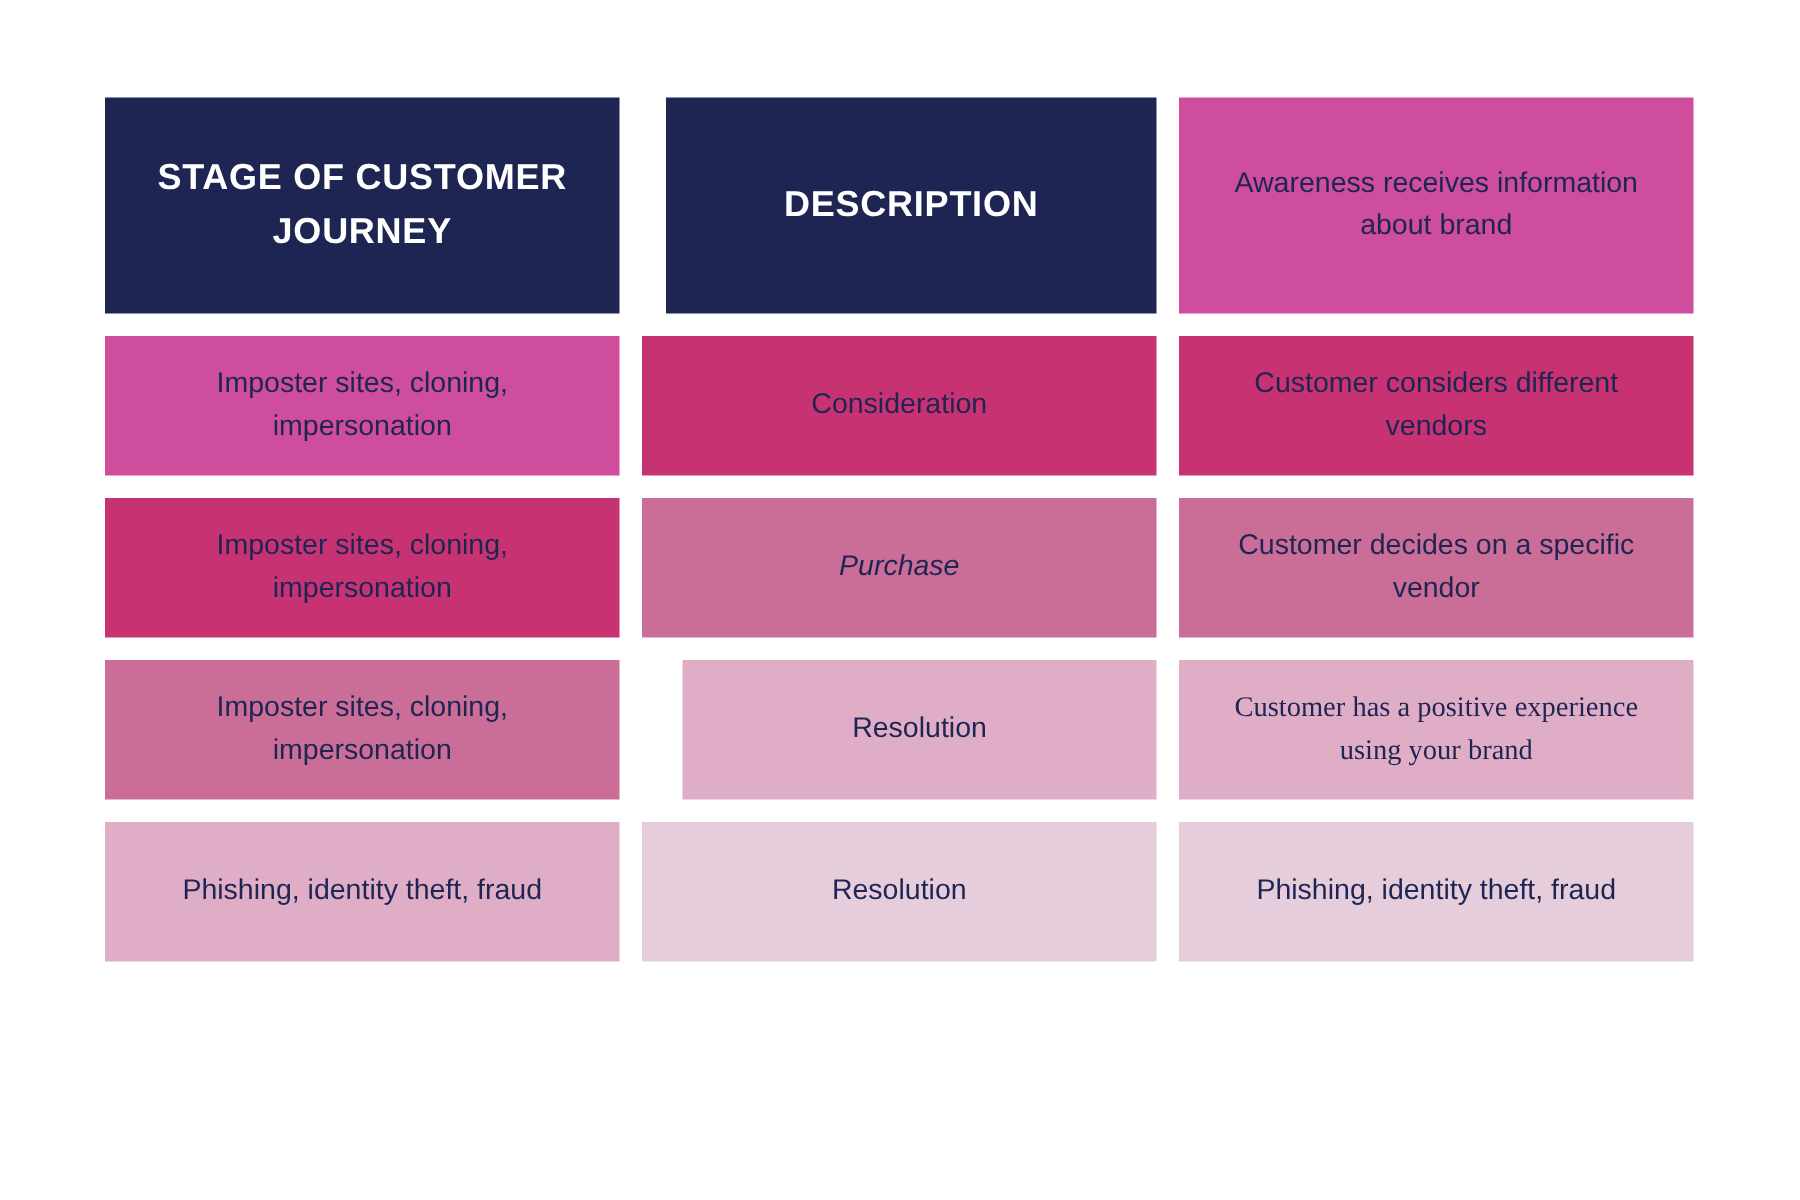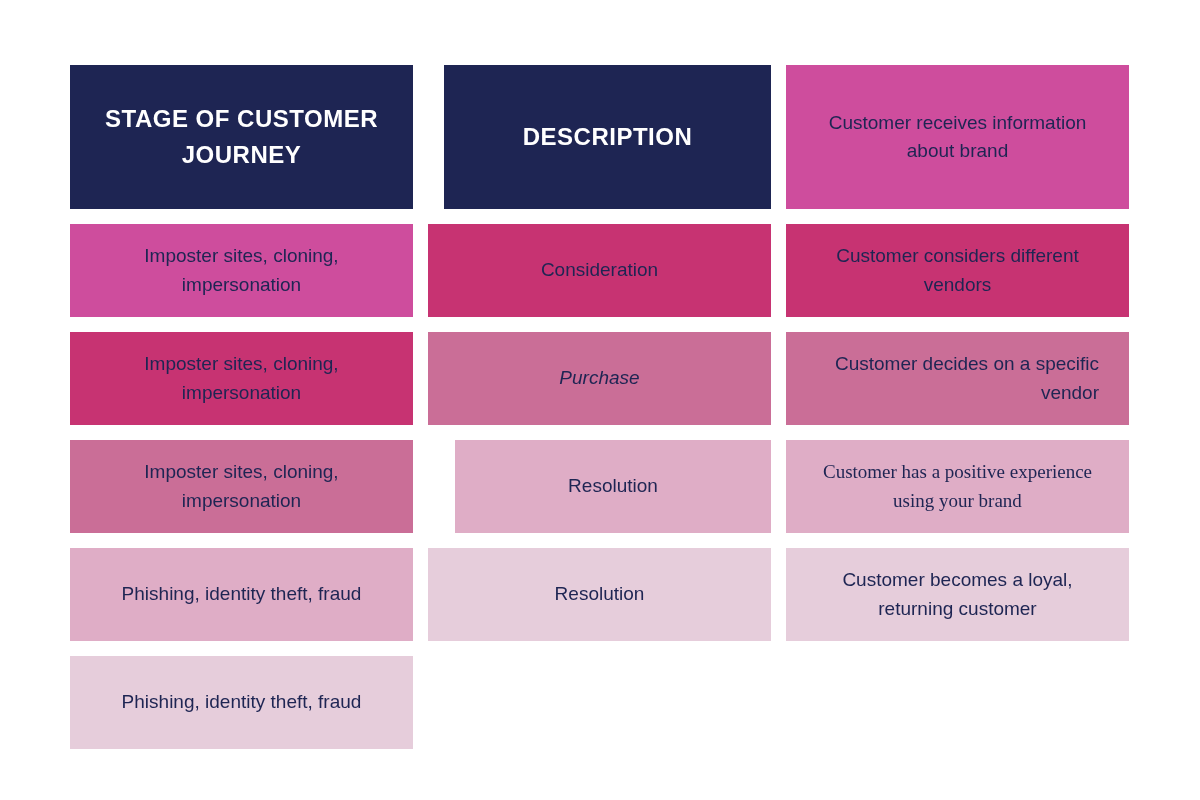--- a/index.html
+++ b/index.html
@@ -56,33 +56,32 @@
 </style>
 </head>
 <body>
 
 <div class="canvas">
   <div class="table-grid">
 
     <div class="cell header" style="background: rgb(30, 37, 83);">STAGE OF CUSTOMER JOURNEY</div>
     <div class="cell header" style="background: rgb(30, 37, 83); margin-left: 16px;">DESCRIPTION</div>
 
-    <div class="cell body" style="background: rgb(206, 77, 157);">Customer receives information about brand</div>
+    <div class="cell body" style="background: rgb(206, 77, 157);">Awareness receives information about brand</div>
     <div class="cell body" style="background: rgb(206, 77, 157);">Imposter sites, cloning, impersonation</div>
 
     <div class="cell body" style="background: rgb(199, 51, 114);">Consideration</div>
     <div class="cell body" style="background: rgb(199, 51, 114);">Customer considers different vendors</div>
     <div class="cell body" style="background: rgb(199, 51, 114);">Imposter sites, cloning, impersonation</div>
 
     <div class="cell body" style="background: rgb(202, 110, 151); font-style: italic;">Purchase</div>
-    <div class="cell body" style="background: rgb(202, 110, 151); text-align: right;">Customer decides on a specific vendor</div>
+    <div class="cell body" style="background: rgb(202, 110, 151);">Customer decides on a specific vendor</div>
     <div class="cell body" style="background: rgb(202, 110, 151);">Imposter sites, cloning, impersonation</div>
 
     <div class="cell body" style="background: rgb(223, 173, 198); margin-left: 27px;">Resolution</div>
     <div class="cell body" style="background: rgb(223, 173, 198); font-family: Liberation Serif, serif;">Customer has a positive experience using your brand</div>
     <div class="cell body" style="background: rgb(223, 173, 198);">Phishing, identity theft, fraud</div>
 
     <div class="cell body" style="background: rgb(230, 205, 219);">Resolution</div>
-    <div class="cell body" style="background: rgb(230, 205, 219);">Customer becomes a loyal, returning customer</div>
     <div class="cell body" style="background: rgb(230, 205, 219);">Phishing, identity theft, fraud</div>
 
   </div>
 </div>
 
 </body></html>

